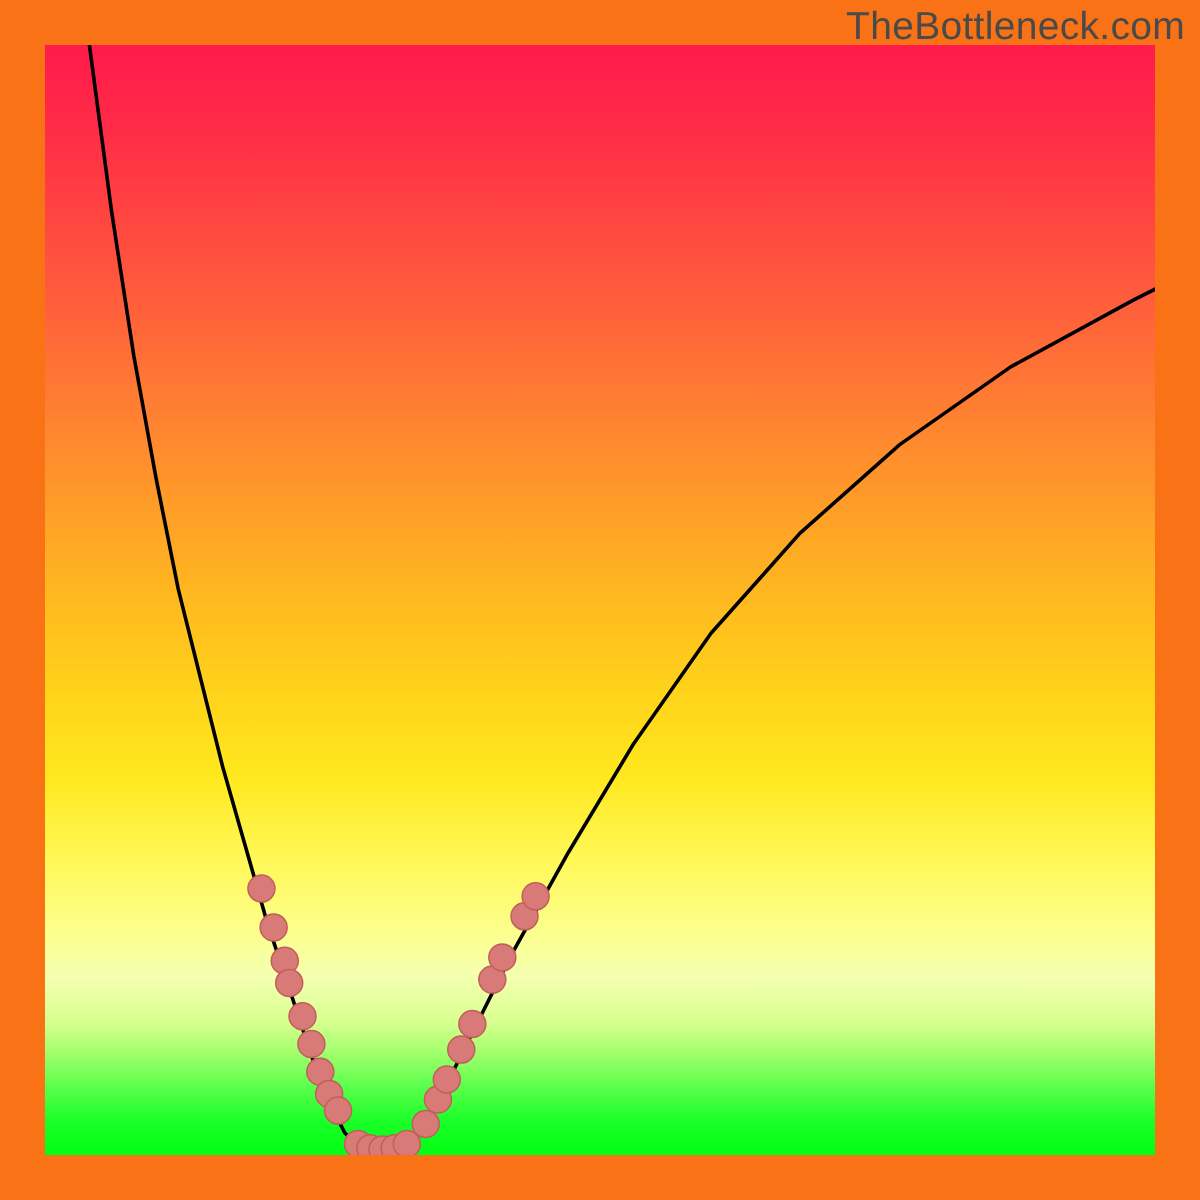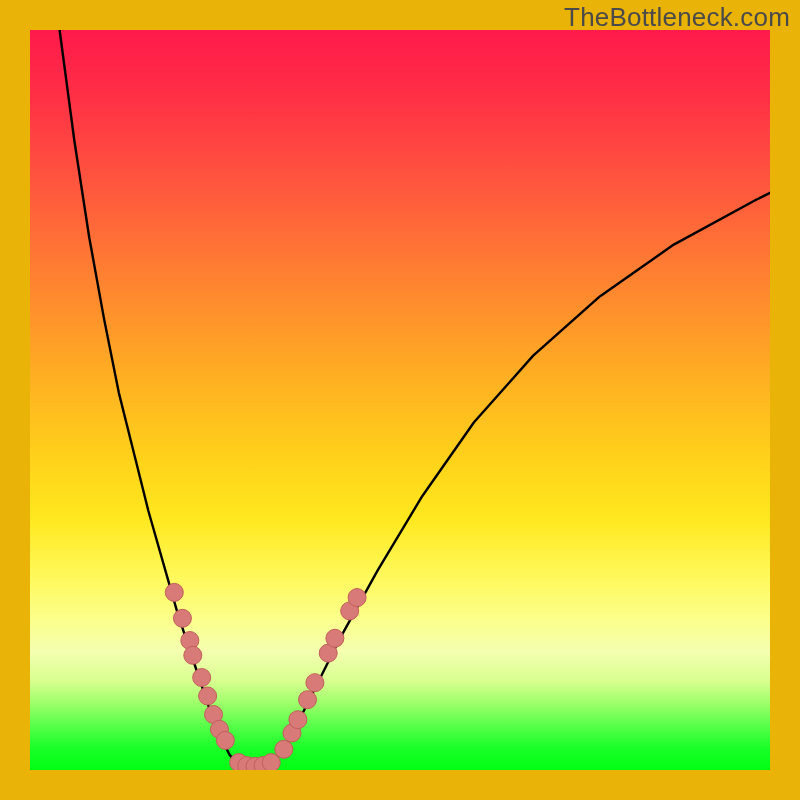--- a/index.html
+++ b/index.html
@@ -8,21 +8,21 @@
     width: 800px;
     height: 800px;
     overflow: hidden;
     background: #000;
     font-family: Arial, Helvetica, sans-serif;
   }
   .frame {
     position: relative;
     width: 800px;
     height: 800px;
-    background: #eab308;
+    background: #f97316;
   }
   .watermark {
     position: absolute;
     top: 2px;
     right: 10px;
     color: #4a4a4a;
     font-size: 26px;
     font-weight: 400;
     letter-spacing: 0.2px;
     z-index: 5;

